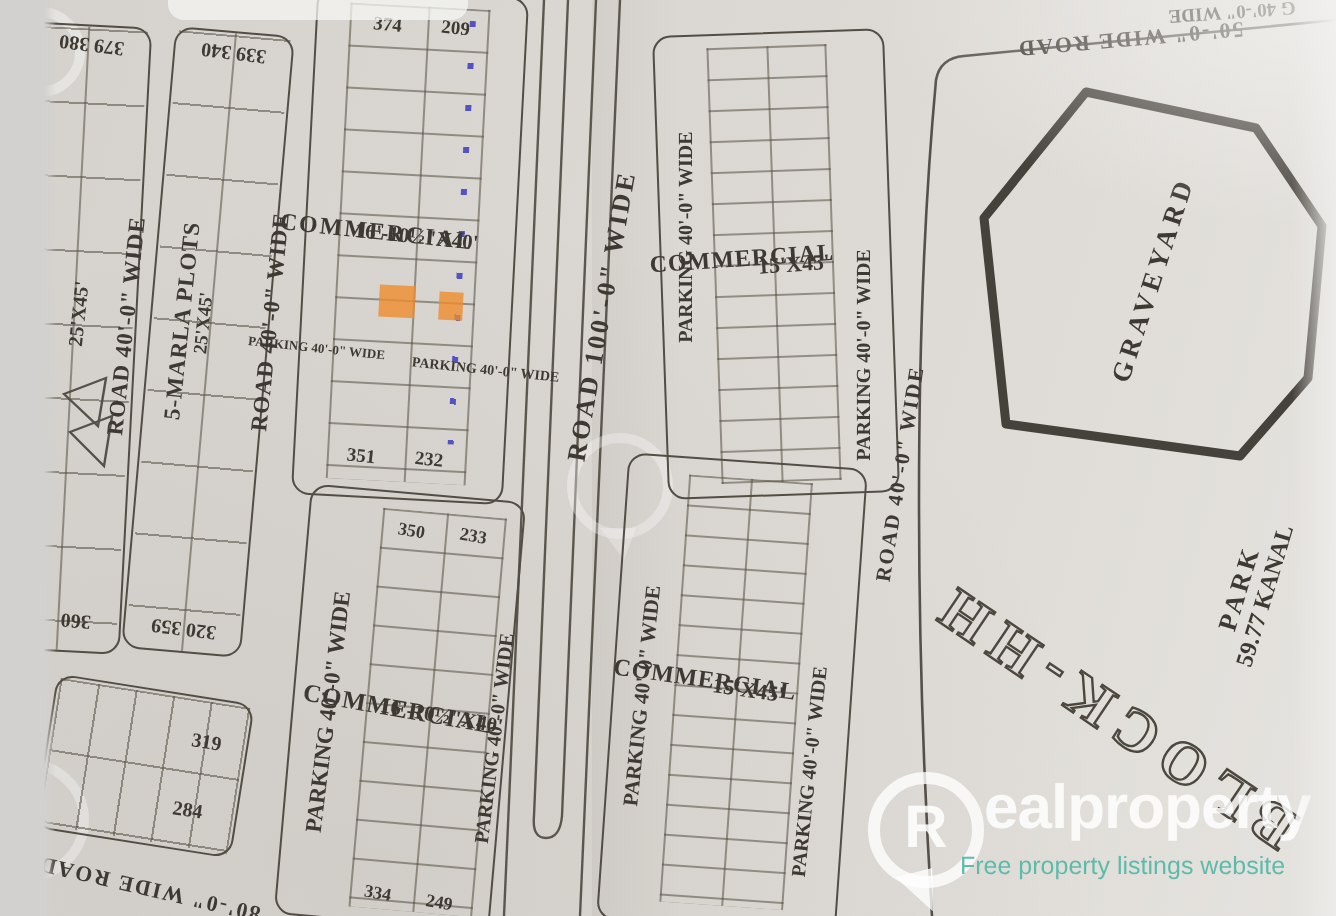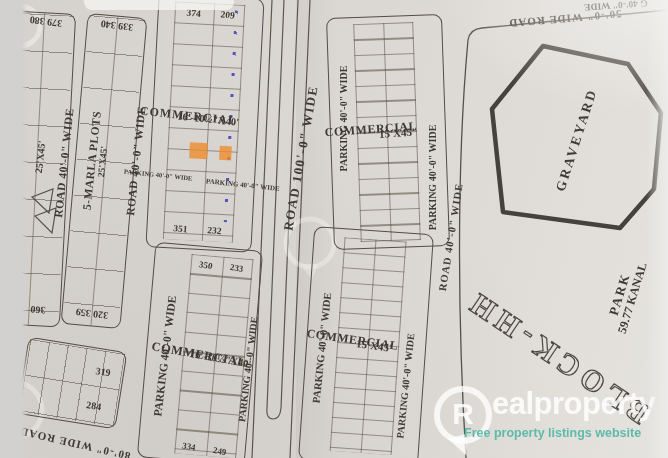--- a/index.html
+++ b/index.html
@@ -31,21 +31,21 @@
   .wm-ring{position:absolute;left:14px;top:8px;width:46px;height:46px;border-radius:50%;
       border:6px solid rgba(255,255,255,.78);}
   .wm-r{position:absolute;left:50%;top:50%;transform:translate(-50%,-52%);
       font-size:30px;font-weight:bold;color:rgba(255,255,255,.85);}
   .wm-pin{position:absolute;left:30px;top:58px;width:0;height:0;
       border-top:21px solid rgba(255,255,255,.78);
       border-left:14px solid transparent;border-right:5px solid transparent;
       transform:rotate(-14deg);}
   .wm-brand{position:absolute;left:72px;top:8px;font-size:31px;font-weight:bold;
       letter-spacing:-.5px;color:rgba(255,255,255,.84);}
-  .wm-tag{position:absolute;left:44px;top:48px;font-size:12.5px;font-weight:bold;
+  .wm-tag{position:absolute;left:60px;top:48px;font-size:12.5px;font-weight:normal;
       color:rgba(82,183,166,.92);text-align:center;}
 </style>
 </head>
 <body>
 
 <div class="scene" style="--gl:rgba(85,78,66,.55);">
 
   <svg class="overlay" width="668" height="458" viewBox="0 0 668 458">
     <g stroke="#5d584f" stroke-width="1.2" fill="none">
       <path d="M272,0 L252,458"></path>

